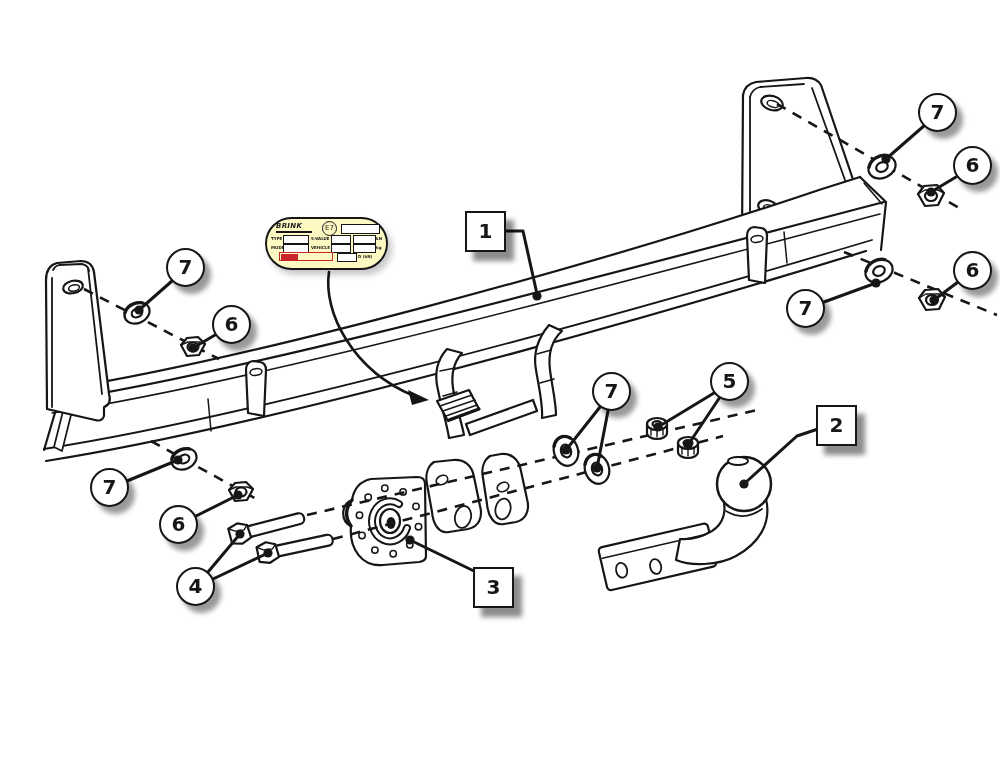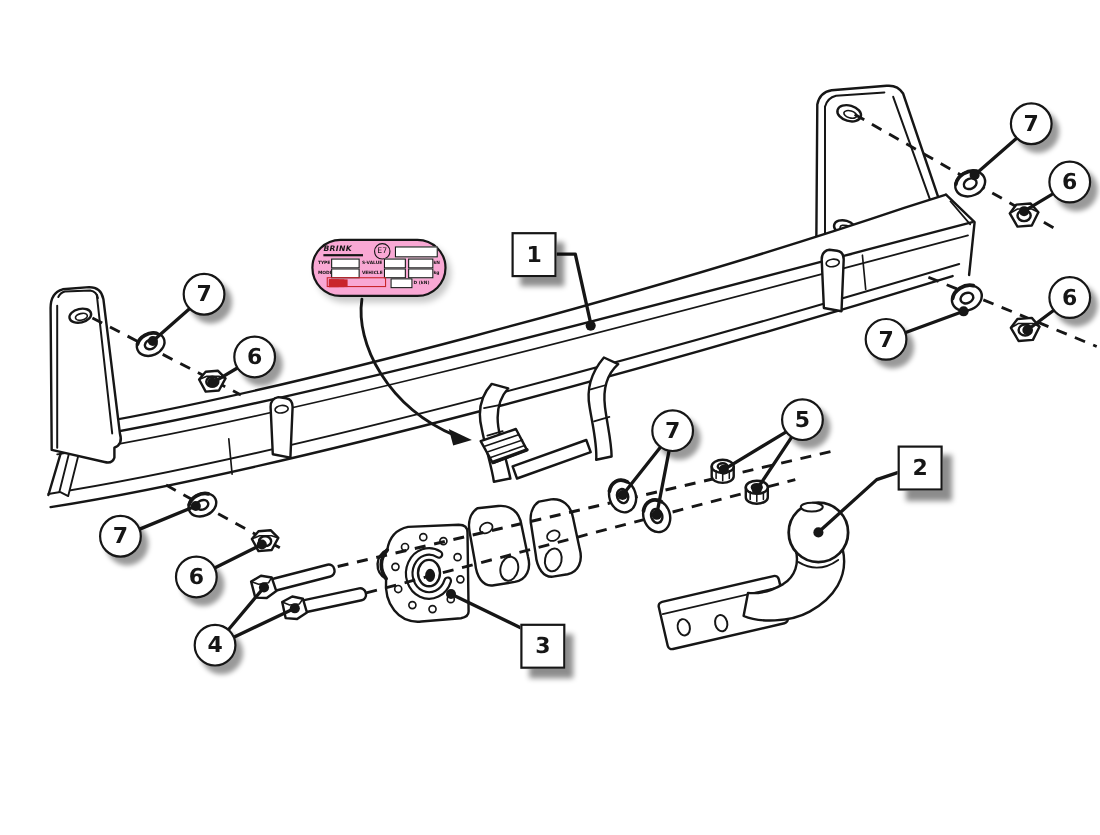--- a/index.html
+++ b/index.html
@@ -7,21 +7,21 @@
          font-family:"DejaVu Sans","Liberation Sans",sans-serif;}
   .stage svg{position:absolute;left:0;top:0;}
   
   .co{position:absolute;width:35px;height:35px;border:2.5px solid #161616;border-radius:50%;
       background:#fff;color:#161616;font-size:20px;font-weight:700;text-align:center;
       line-height:35px;box-shadow:6px 7px 5px rgba(0,0,0,0.40);z-index:30;}
   .sq{position:absolute;width:37px;height:37px;border:2.5px solid #161616;background:#fff;
       color:#161616;font-size:20px;font-weight:700;text-align:center;line-height:37px;
       box-shadow:8px 9px 5px rgba(0,0,0,0.45);z-index:30;}
   
-  .sticker{position:absolute;left:283px;top:217px;width:119px;height:49px;background:#f9a8d4;
+  .sticker{position:absolute;left:265px;top:217px;width:119px;height:49px;background:#fef9c3;
            border:2.5px solid #161616;border-radius:27px;z-index:25;
            box-shadow:4px 5px 6px rgba(0,0,0,0.22);}
   .sticker *{position:absolute;color:#161616;}
   .st-brand{left:9px;top:3px;font-size:7px;font-weight:800;letter-spacing:.3px;font-style:italic;}
   .st-brandline{left:9px;top:12px;width:36px;height:1.5px;background:#161616;}
   .st-emark{left:55px;top:2px;width:13px;height:13px;border:1.5px solid #161616;border-radius:50%;
             font-size:7px;font-weight:400;text-align:center;line-height:13px;}
   .st-box{border:1.2px solid #161616;background:#fff;}
   .st-lbl{font-size:4px;font-weight:700;transform-origin:left top;}
   .st-redbar{left:12px;top:33px;width:54px;height:9px;border:1px solid #c9252b;display:flex;gap:3px;padding:1px;box-sizing:border-box;}

